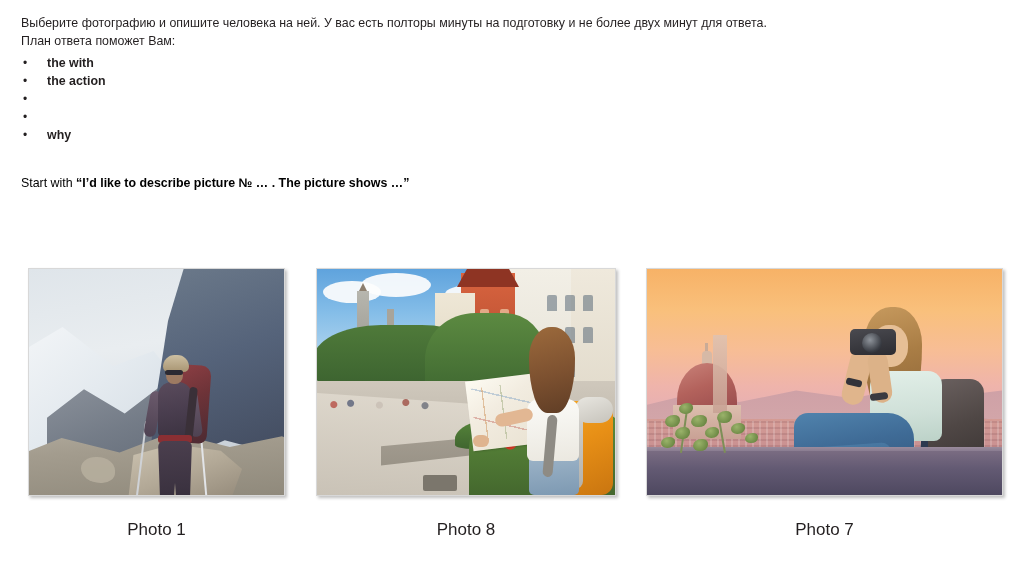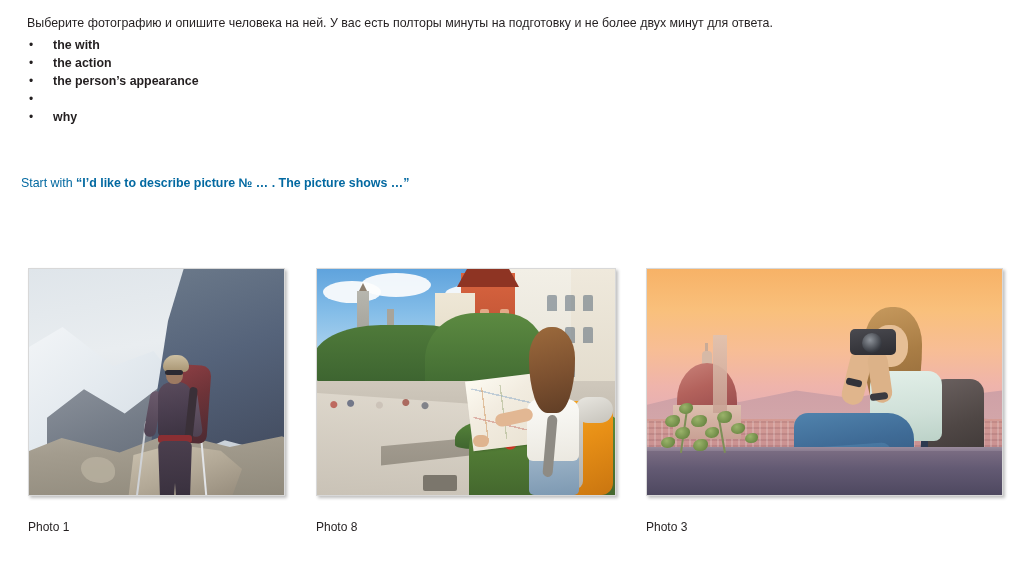--- a/index.html
+++ b/index.html
@@ -12,21 +12,21 @@
     height: 576px;
     position: relative;
     font-family: "Liberation Sans", sans-serif;
     color: #231f20;
     overflow: hidden;
   }
 
   
   .instructions {
     position: absolute;
-    left: 27px;
+    left: 21px;
     top: 14px;
     width: 960px;
   }
   .para-line {
     font-size: 12.4px;
     line-height: 18px;
     white-space: nowrap;
     color: #231f20;
   }
 
@@ -57,21 +57,21 @@
     white-space: nowrap;
   }
 
   .start-line {
     position: absolute;
     left: 21px;
     top: 174px;
     font-size: 12.4px;
     line-height: 18px;
     white-space: nowrap;
-    color: #0369a1;
+    color: #000000;
   }
   .start-line .quoted {
     font-weight: bold;
   }
 
   
   .photo {
     position: absolute;
     box-sizing: border-box;
     border: 1px solid #d8d8d8;
@@ -516,47 +516,47 @@
   }
   .p3-foot-b {
     left: 52px; top: 162px; width: 40px; height: 15px;
     background: linear-gradient(175deg, #6a5f5a 0%, #4c443f 100%);
     border-radius: 8px 10px 6px 6px;
   }
 
   
   .caption {
     position: absolute;
-    font-size: 12px;
+    font-size: 17px;
     color: #231f20;
-    text-align: left;
+    text-align: center;
     white-space: nowrap;
   }
   #caption-1 { left: 28px;  top: 520px; width: 257px; }
   #caption-2 { left: 316px; top: 520px; width: 300px; }
   #caption-3 { left: 646px; top: 520px; width: 357px; }
 </style>
 </head>
 <body>
 
 <div class="instructions">
   <div class="para-line">Выберите фотографию и опишите человека на ней. У вас есть полторы минуты на подготовку и не более двух минут для ответа.</div>
+  <div class="para-line">План ответа поможет Вам:</div>
 
   <ul class="bullet-list">
     <li class="bullet-row">
       <span class="bullet-mark">•</span>
       <span class="bullet-text">the with</span>
     </li>
     <li class="bullet-row">
       <span class="bullet-mark">•</span>
       <span class="bullet-text">the action</span>
     </li>
     <li class="bullet-row">
       <span class="bullet-mark">•</span>
-      <span class="bullet-text">the person’s appearance</span>
     </li>
     <li class="bullet-row">
       <span class="bullet-mark">•</span>
     </li>
     <li class="bullet-row">
       <span class="bullet-mark">•</span>
       <span class="bullet-text">why</span>
     </li>
   </ul>
 </div>
@@ -703,13 +703,13 @@
       <div class="p3-leaf" style="left:74px; top:30px; width:14px; height:11px;"></div>
       <div class="p3-leaf" style="left:4px;  top:44px; width:14px; height:11px;"></div>
       <div class="p3-leaf" style="left:36px; top:46px; width:15px; height:12px;"></div>
       <div class="p3-leaf" style="left:88px; top:40px; width:13px; height:10px;"></div>
     </div>
   </div>
 </div>
 
 <div class="caption" id="caption-1">Photo 1</div>
 <div class="caption" id="caption-2">Photo 8</div>
-<div class="caption" id="caption-3">Photo 3</div>
+<div class="caption" id="caption-3">Photo 7</div>
 
 </body></html>

